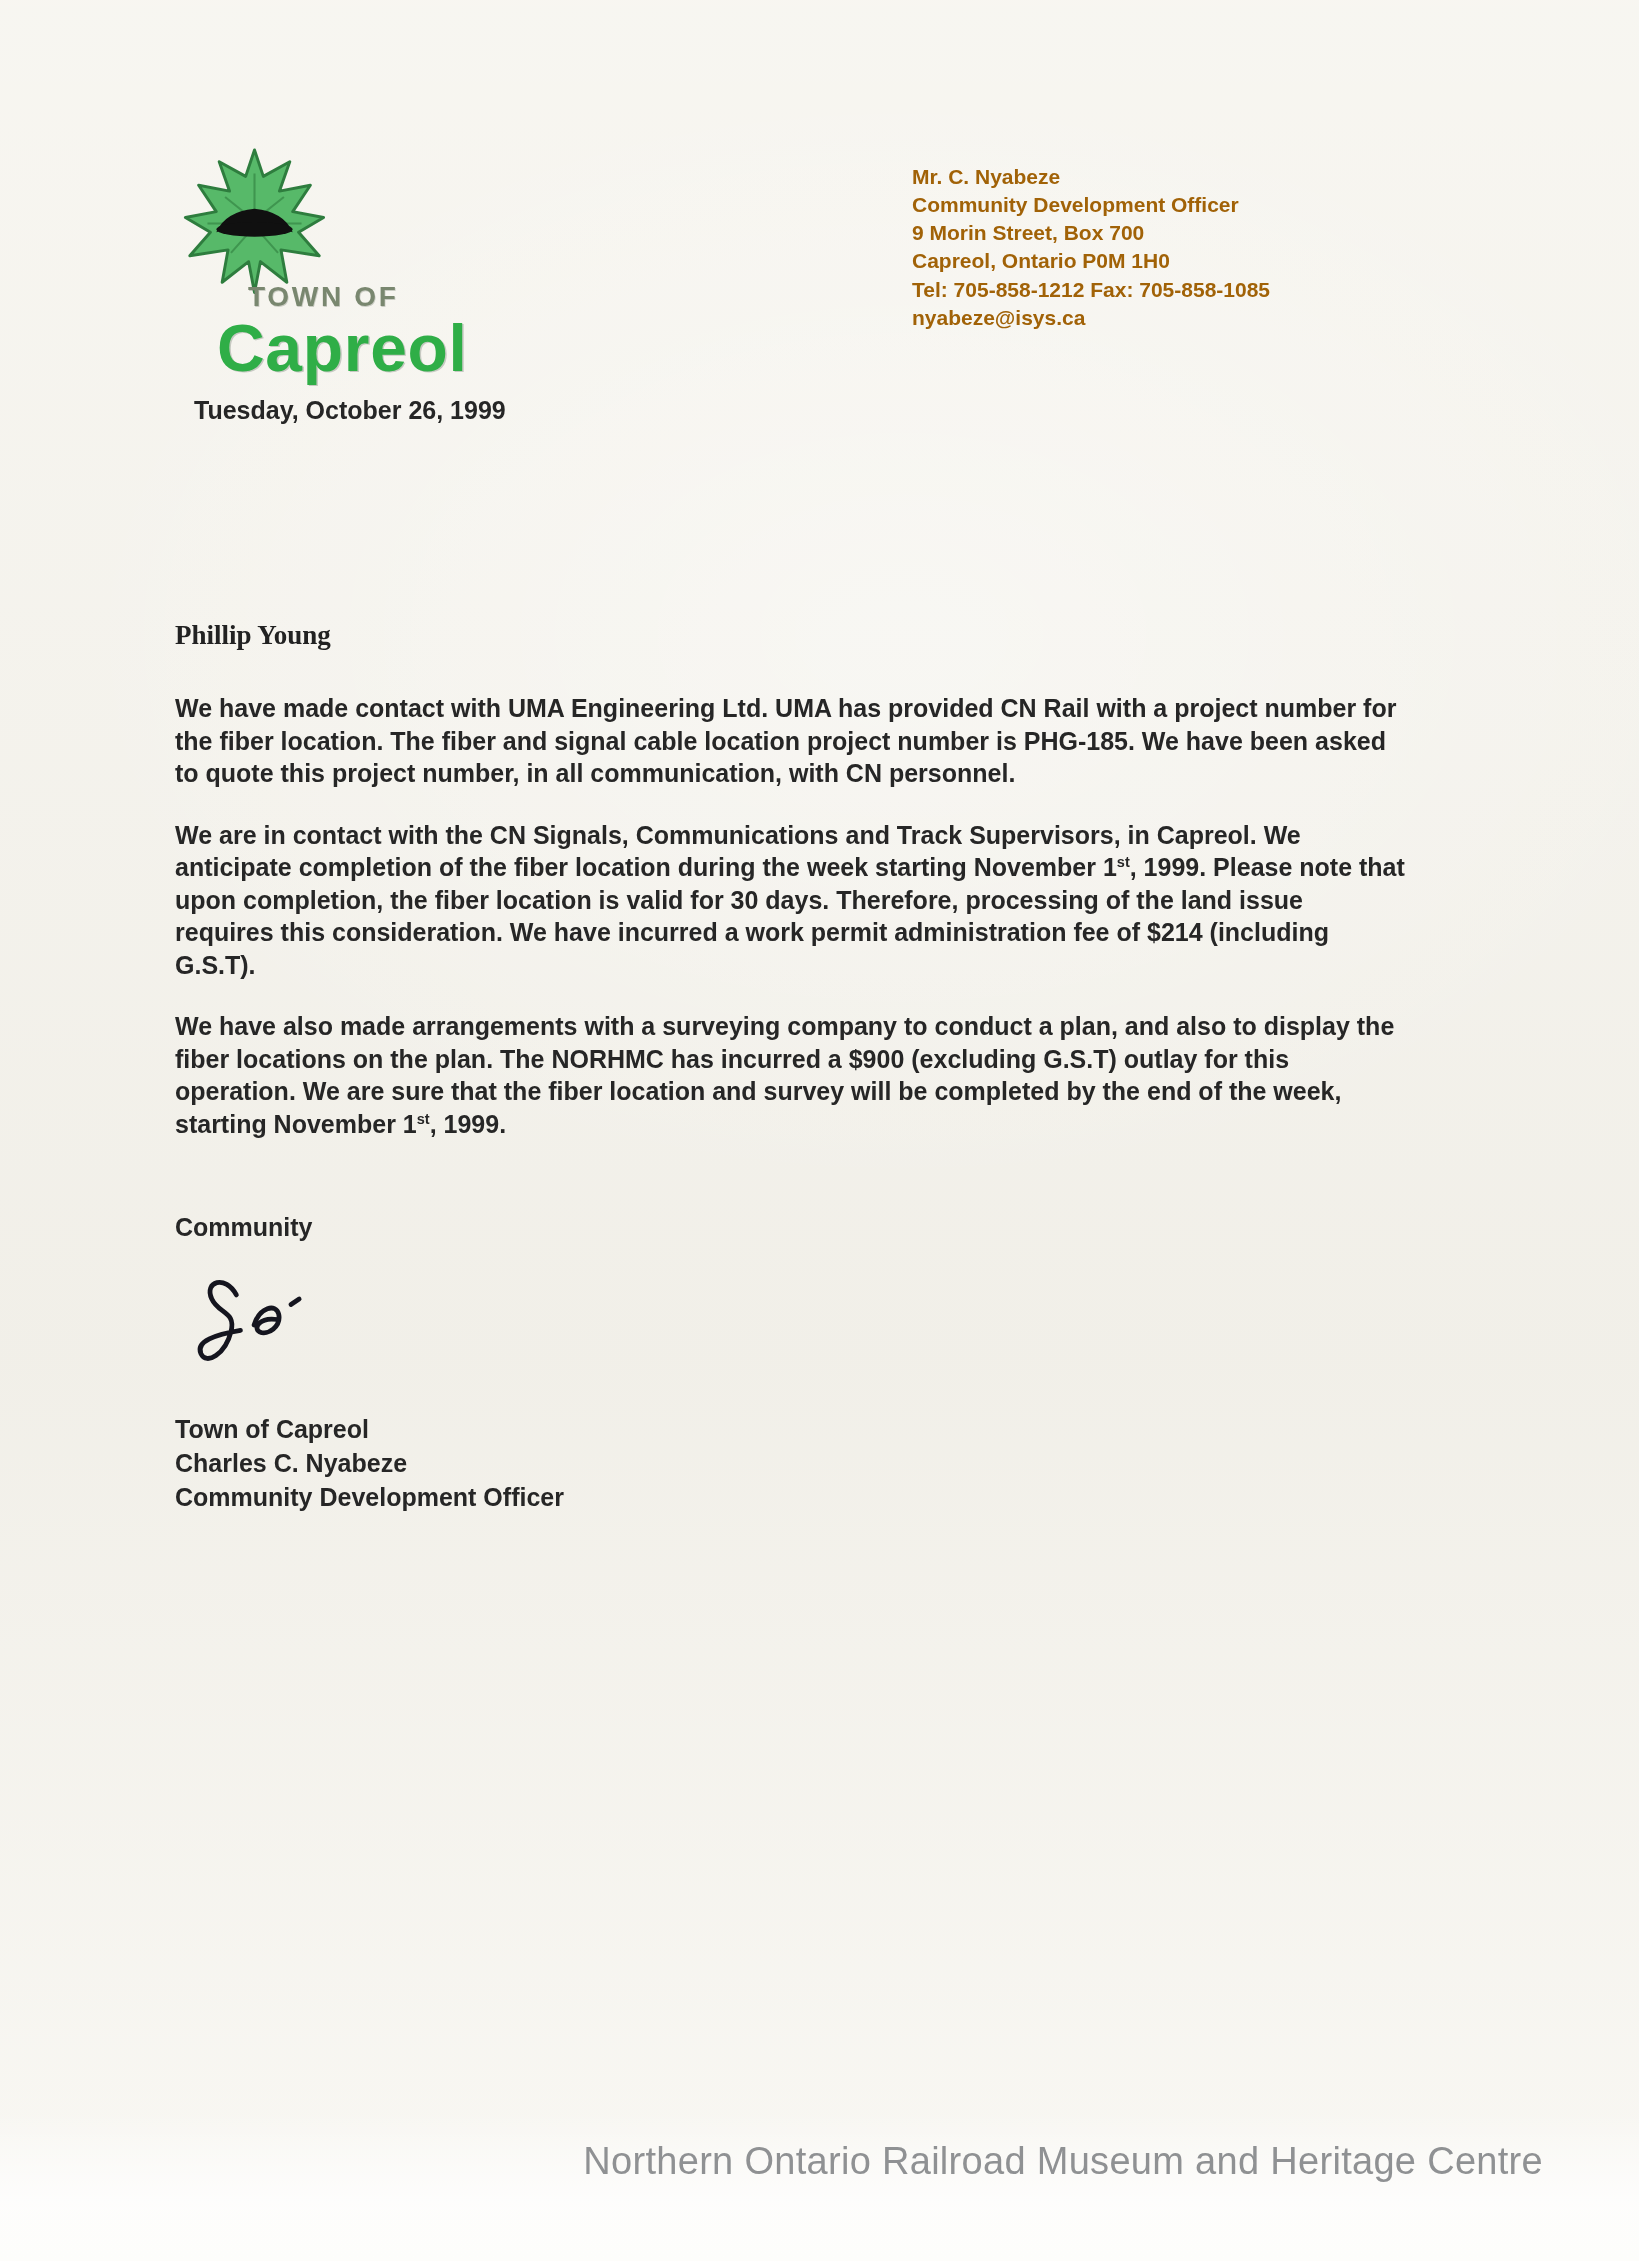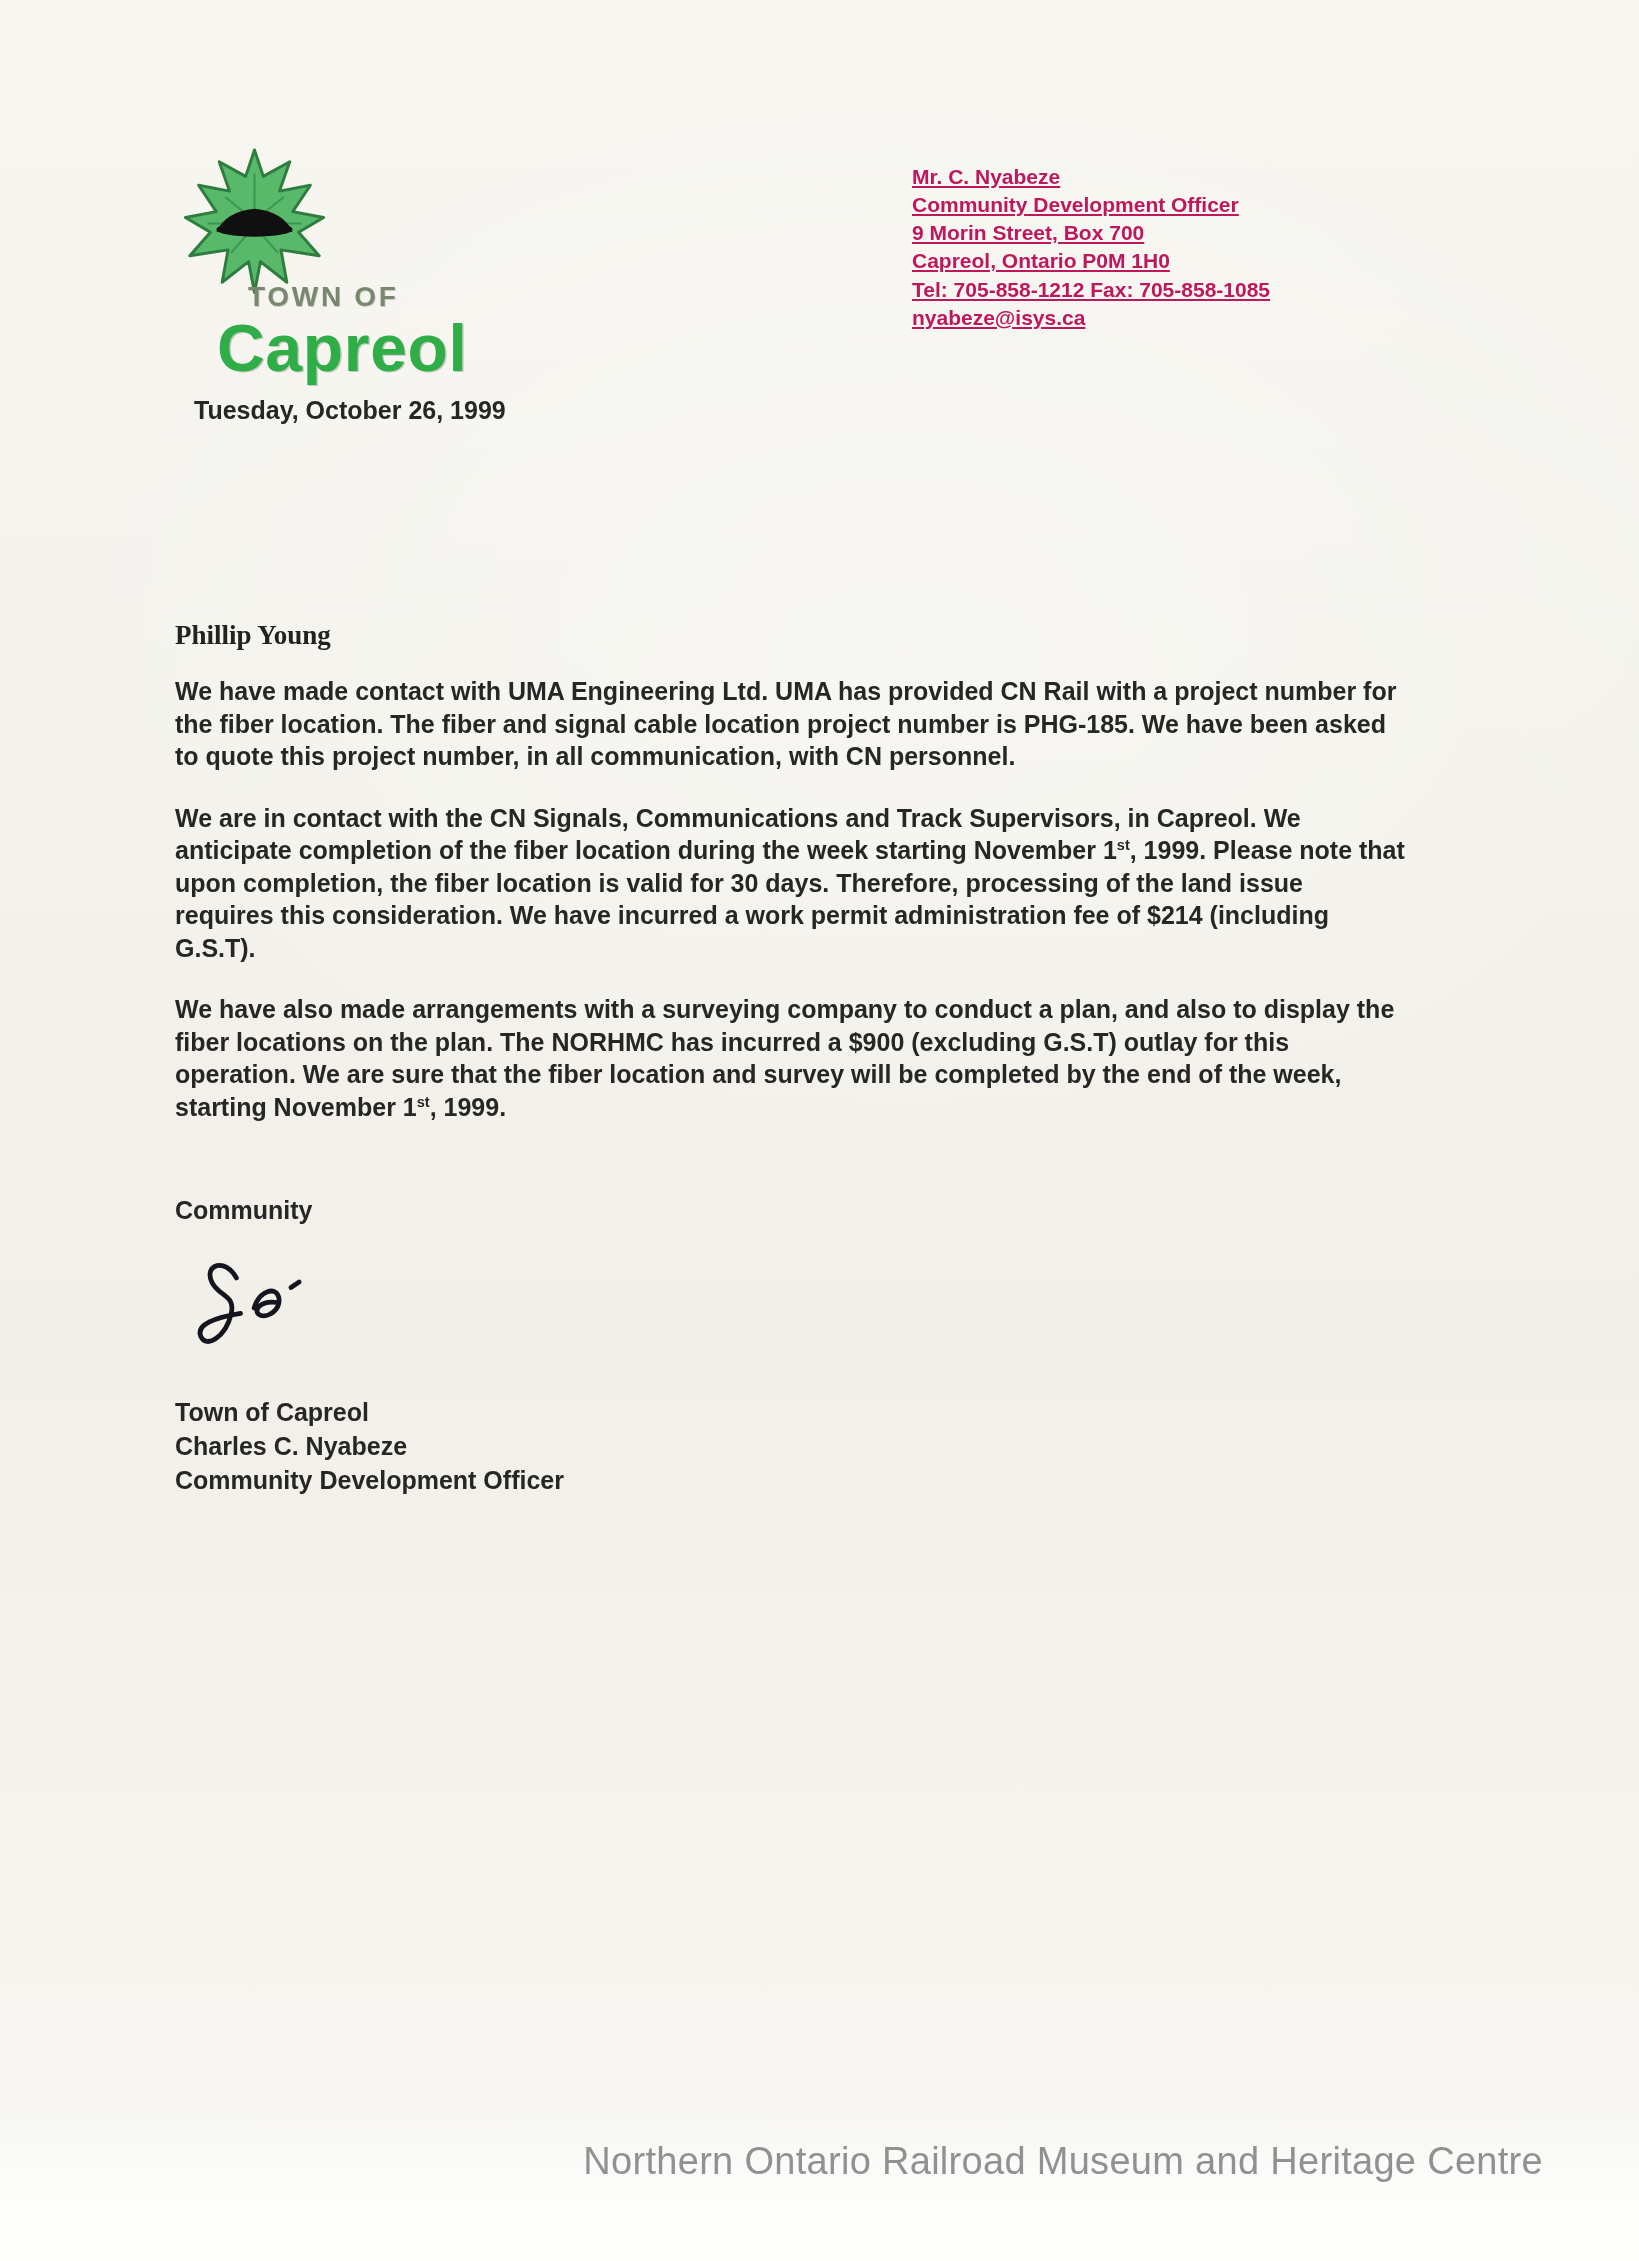--- a/index.html
+++ b/index.html
@@ -34,37 +34,37 @@
   }
   .capreol {
     position: absolute; left: 46px; top: 163px;
     font-size: 66px; font-weight: bold; letter-spacing: 0.7px;
     color: #2fae47;
     text-shadow: 1.4px 1.4px 0 rgba(110,120,110,0.35);
   }
 
   .contact-block {
     position: absolute; left: 912px; top: 163px;
-    font-size: 21px; font-weight: bold; line-height: 1.34; color: #be185d; text-decoration: underline;
+    font-size: 21px; font-weight: bold; line-height: 1.34; color: #a16207;
   }
 
   .date-line {
     position: absolute; left: 175px; top: 396px;
     font-size: 25px; font-weight: bold; color: #262626; margin-left: 19px;
   }
 
   
   .letter {
     position: absolute; left: 175px; top: 618px; width: 1230px;
     font-size: 25px; font-weight: bold; line-height: 1.3; color: #262626;
   }
   .salutation {
     font-family: "Liberation Serif", serif;
     font-size: 27px; font-weight: bold; color: #222;
-    margin-bottom: 22px;
+    margin-bottom: 39px;
   }
   .letter p { margin-bottom: 29px; }
   .letter sup { font-size: 0.58em; vertical-align: super; line-height: 0; text-align: right; }
 
   .sincerely { margin-top: 71px; margin-bottom: 6.8px; }
 
   .signature { margin-top: 19px; margin-left: 8.2px; height: 116px; }
 
   .closing-block { margin-top: 20.5px; line-height: 1.35; }
 

